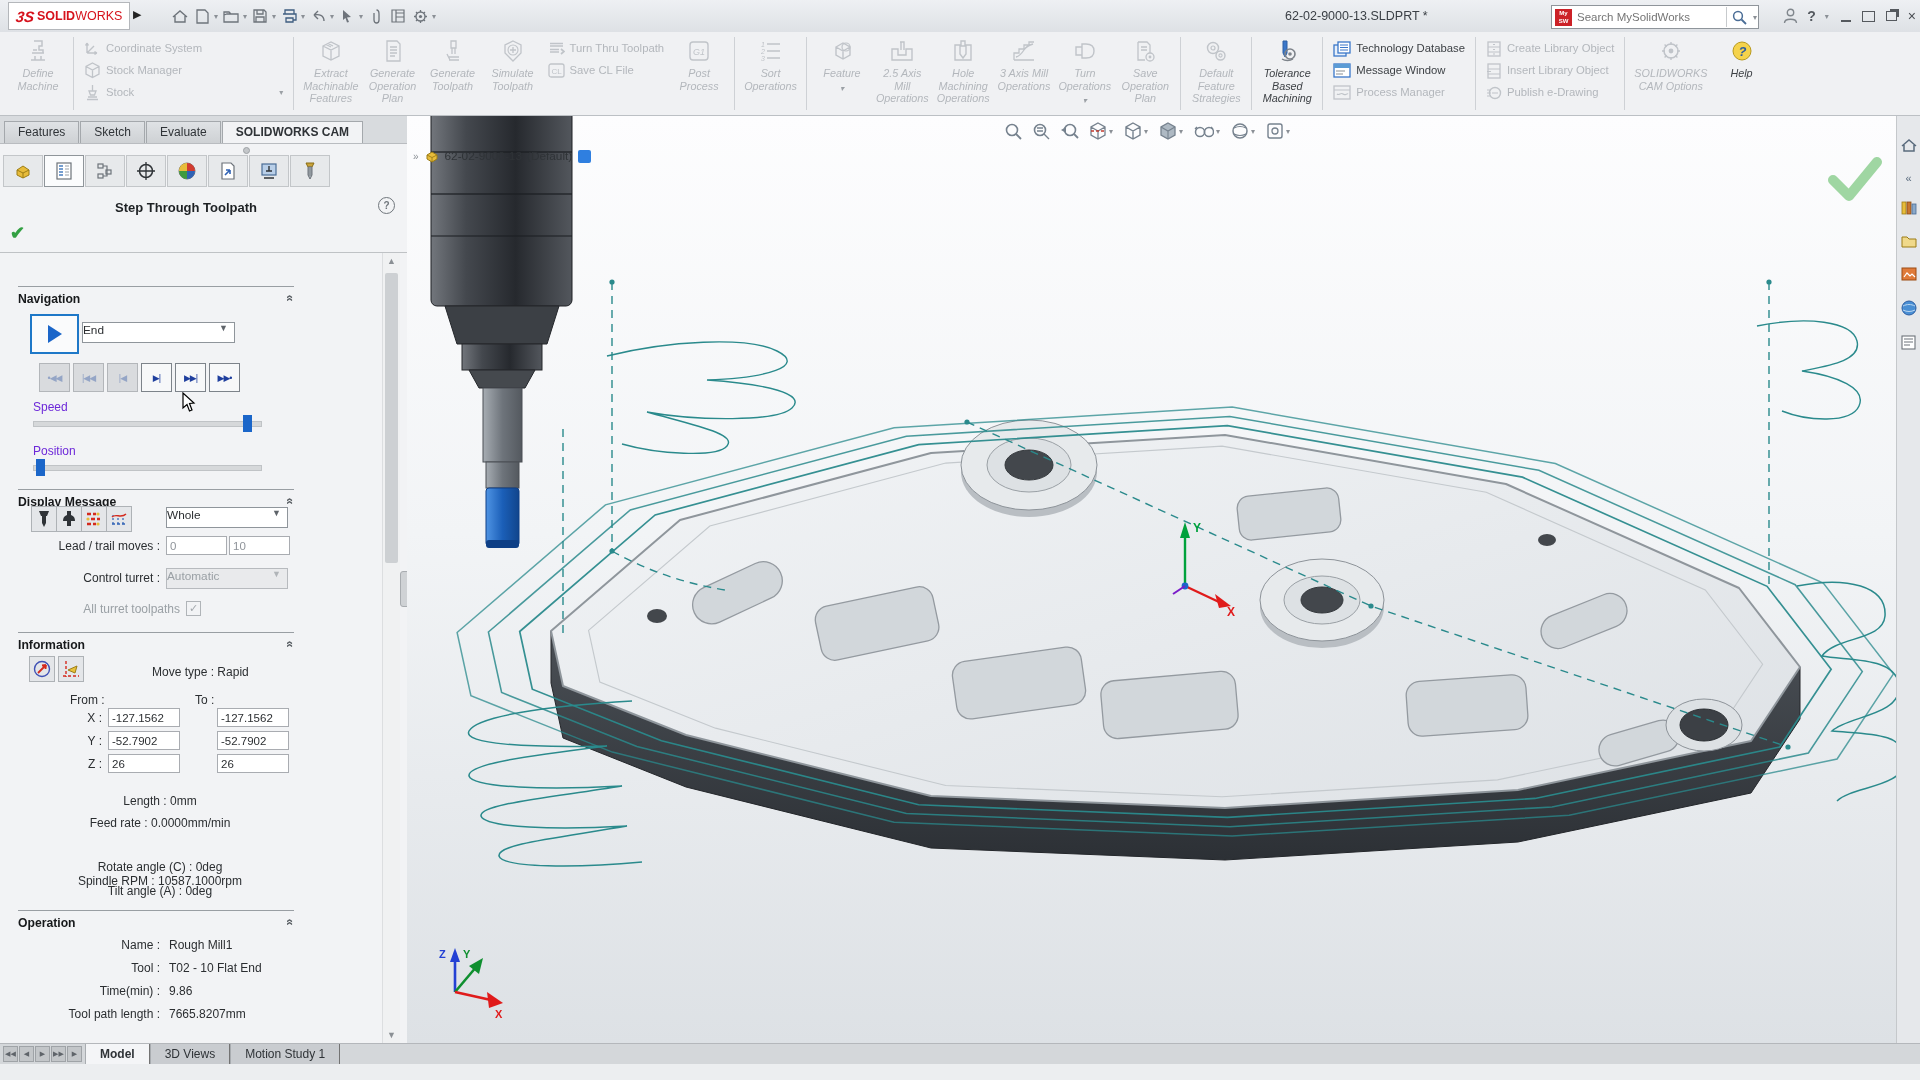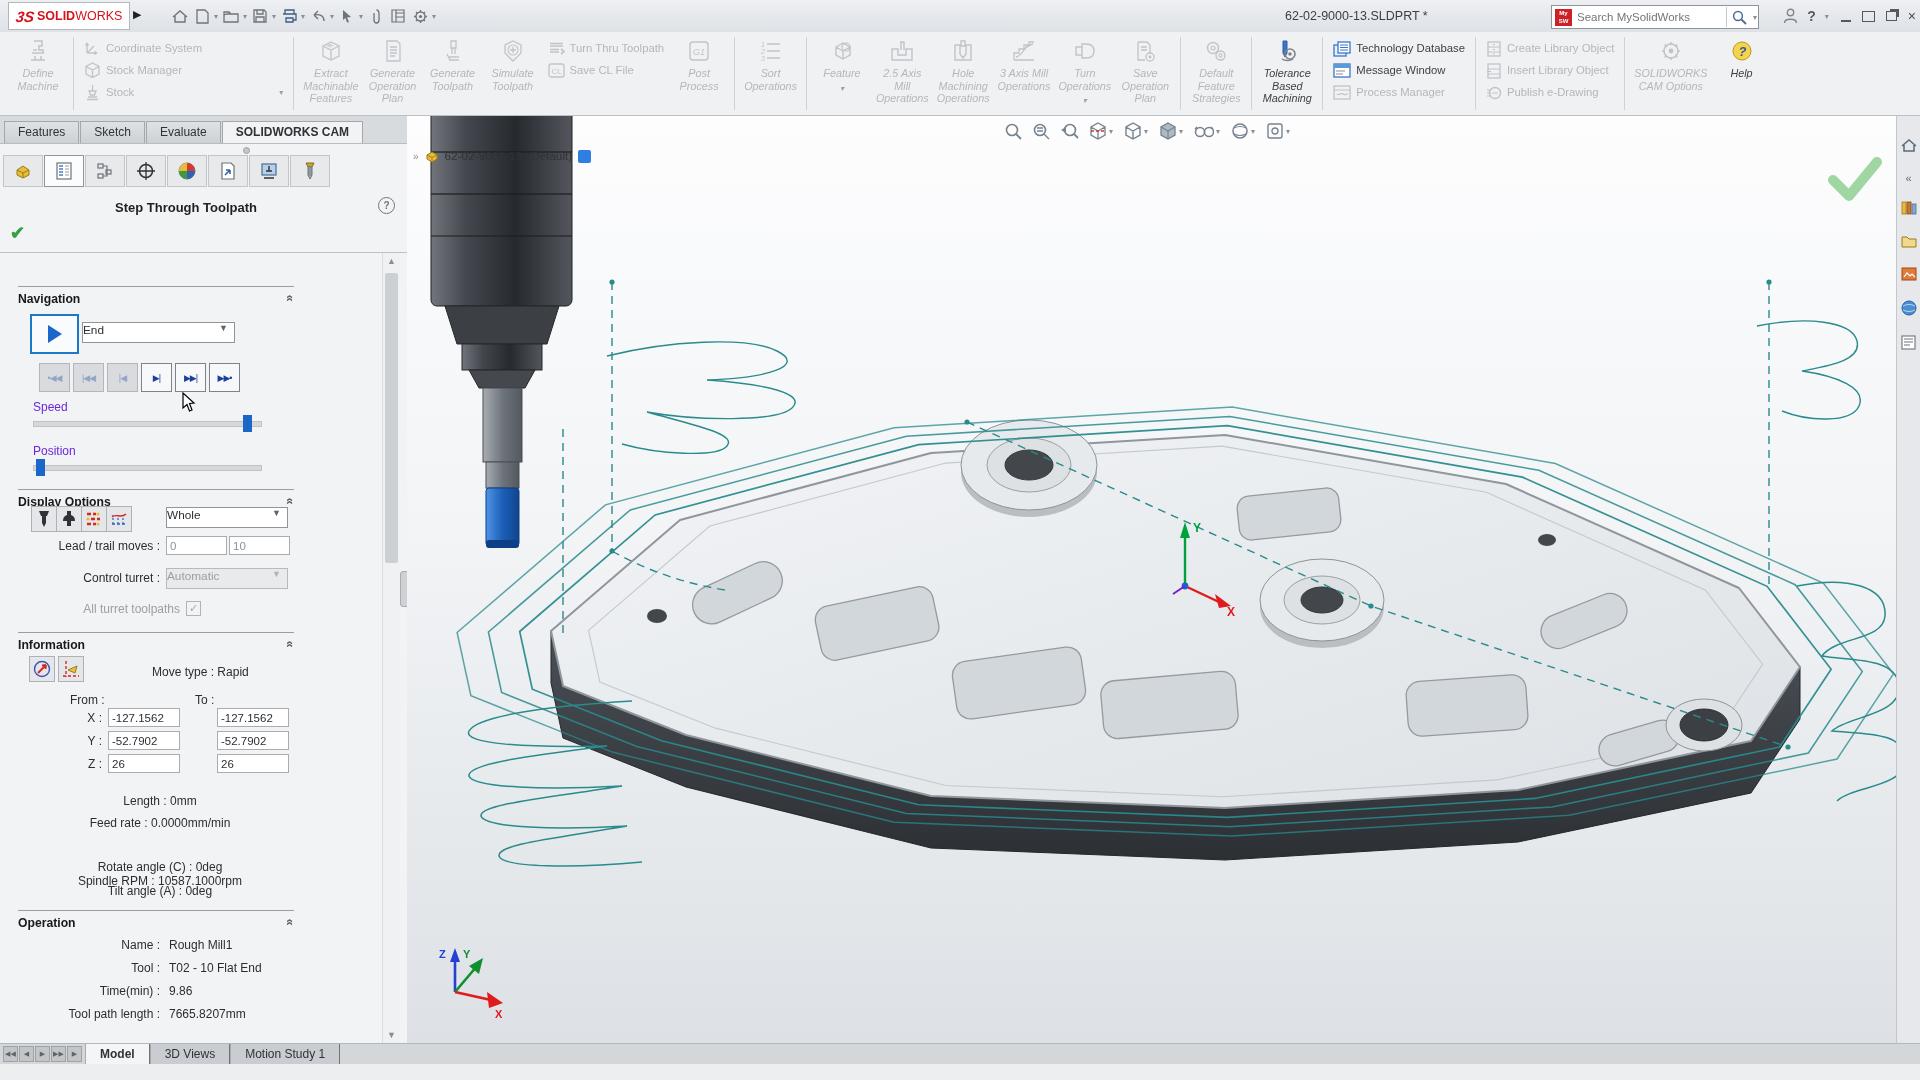--- a/index.html
+++ b/index.html
@@ -665,21 +665,21 @@
       <div class="slbl" style="top:256px;">Speed</div>
       <div class="strack" style="top:277px;">
         <span class="shandle" style="left: 92%;"></span>
       </div>
       <div class="slbl" style="top:300px;">Position</div>
       <div class="strack" style="top:321px;">
         <span class="shandle" style="left: 1%;"></span>
       </div>
 
       <div class="sech" style="top:345px;">
-        <span>Display Options</span>
+        <span>Display Message</span>
         <span class="dblchev">«</span>
       </div>
       <div class="iconbtn" style="top:362px;left:31px;">
         <svg width="16" height="18">
             <path d="M3 1 h10 l-2 5 h-6 z" fill="#2f3337"></path>
             <path d="M6 6 h4 v7 l-2 4 l-2 -4 z" fill="#2f3337"></path>
           </svg>
       </div>
       <div class="iconbtn" style="top:362px;left:56px;">
         <svg width="14" height="18">

